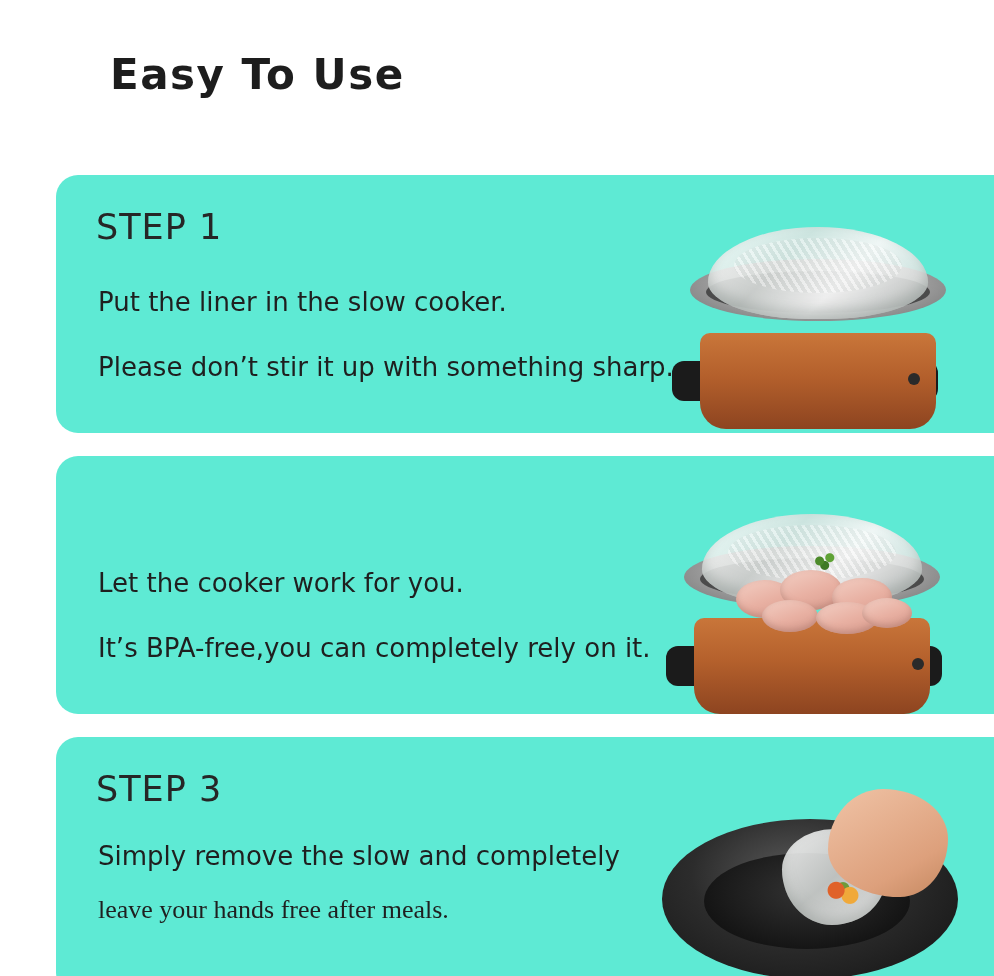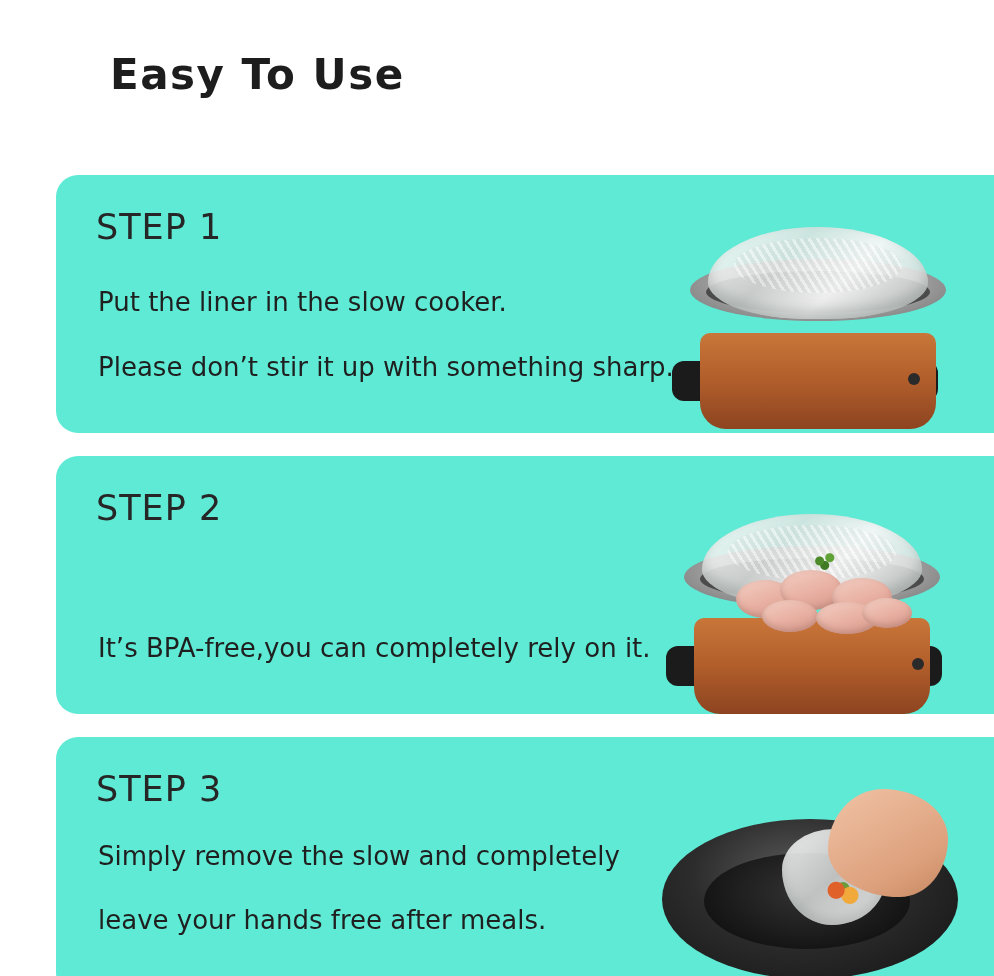--- a/index.html
+++ b/index.html
@@ -65,21 +65,21 @@
   .step-line {
     position: absolute;
     left: 30px;
     font-size: 26px;
     color: #1f1f1f;
     white-space: nowrap;
   }
   .l1 { top: 100px; }
   .l2 { top: 165px; }
   #card-3 .l1 { top: 92px; }
-  #card-3 .l2 { top: 156px; }
+  #card-3 .l2 { top: 146px; font-family: Liberation Serif, serif; }
 
   
   .photo {
     position: absolute;
     overflow: hidden;
   }
   #photo-1 { right: 66px; top: 8px;  width: 290px; height: 246px; }
   #photo-2 { right: 62px; top: 14px; width: 300px; height: 244px; }
   #photo-3 { right: 52px; top: 10px; width: 330px; height: 248px; }
 
@@ -242,21 +242,21 @@
       <div class="handle-r"></div>
       <div class="pot-body"></div>
       <div class="knob"></div>
       <div class="pot-rim"></div>
       <div class="pot-inner"></div>
       <div class="liner"></div>
     </div>
   </div>
 
   <div class="card" id="card-2">
-    <div class="step-label">STEP 2</div>
+    <div class="step-line l1">Let the cooker work for you.</div>
     <div class="step-line l2">It’s BPA-free,you can completely rely on it.</div>
     <div class="photo" id="photo-2">
       <div class="handle-l"></div>
       <div class="handle-r"></div>
       <div class="pot-body"></div>
       <div class="knob"></div>
       <div class="pot-rim"></div>
       <div class="pot-inner"></div>
       <div class="liner"></div>
       <div class="chicken">

